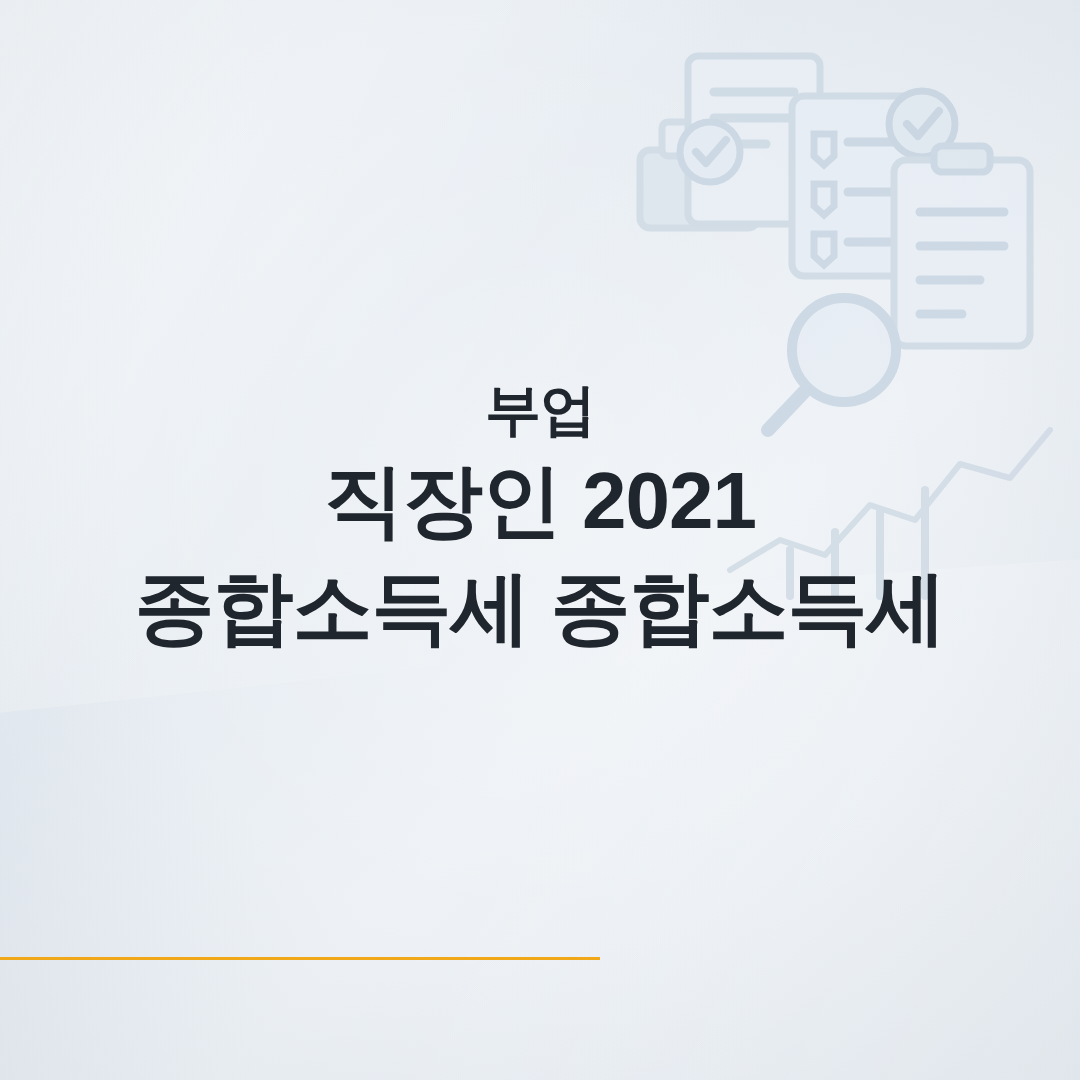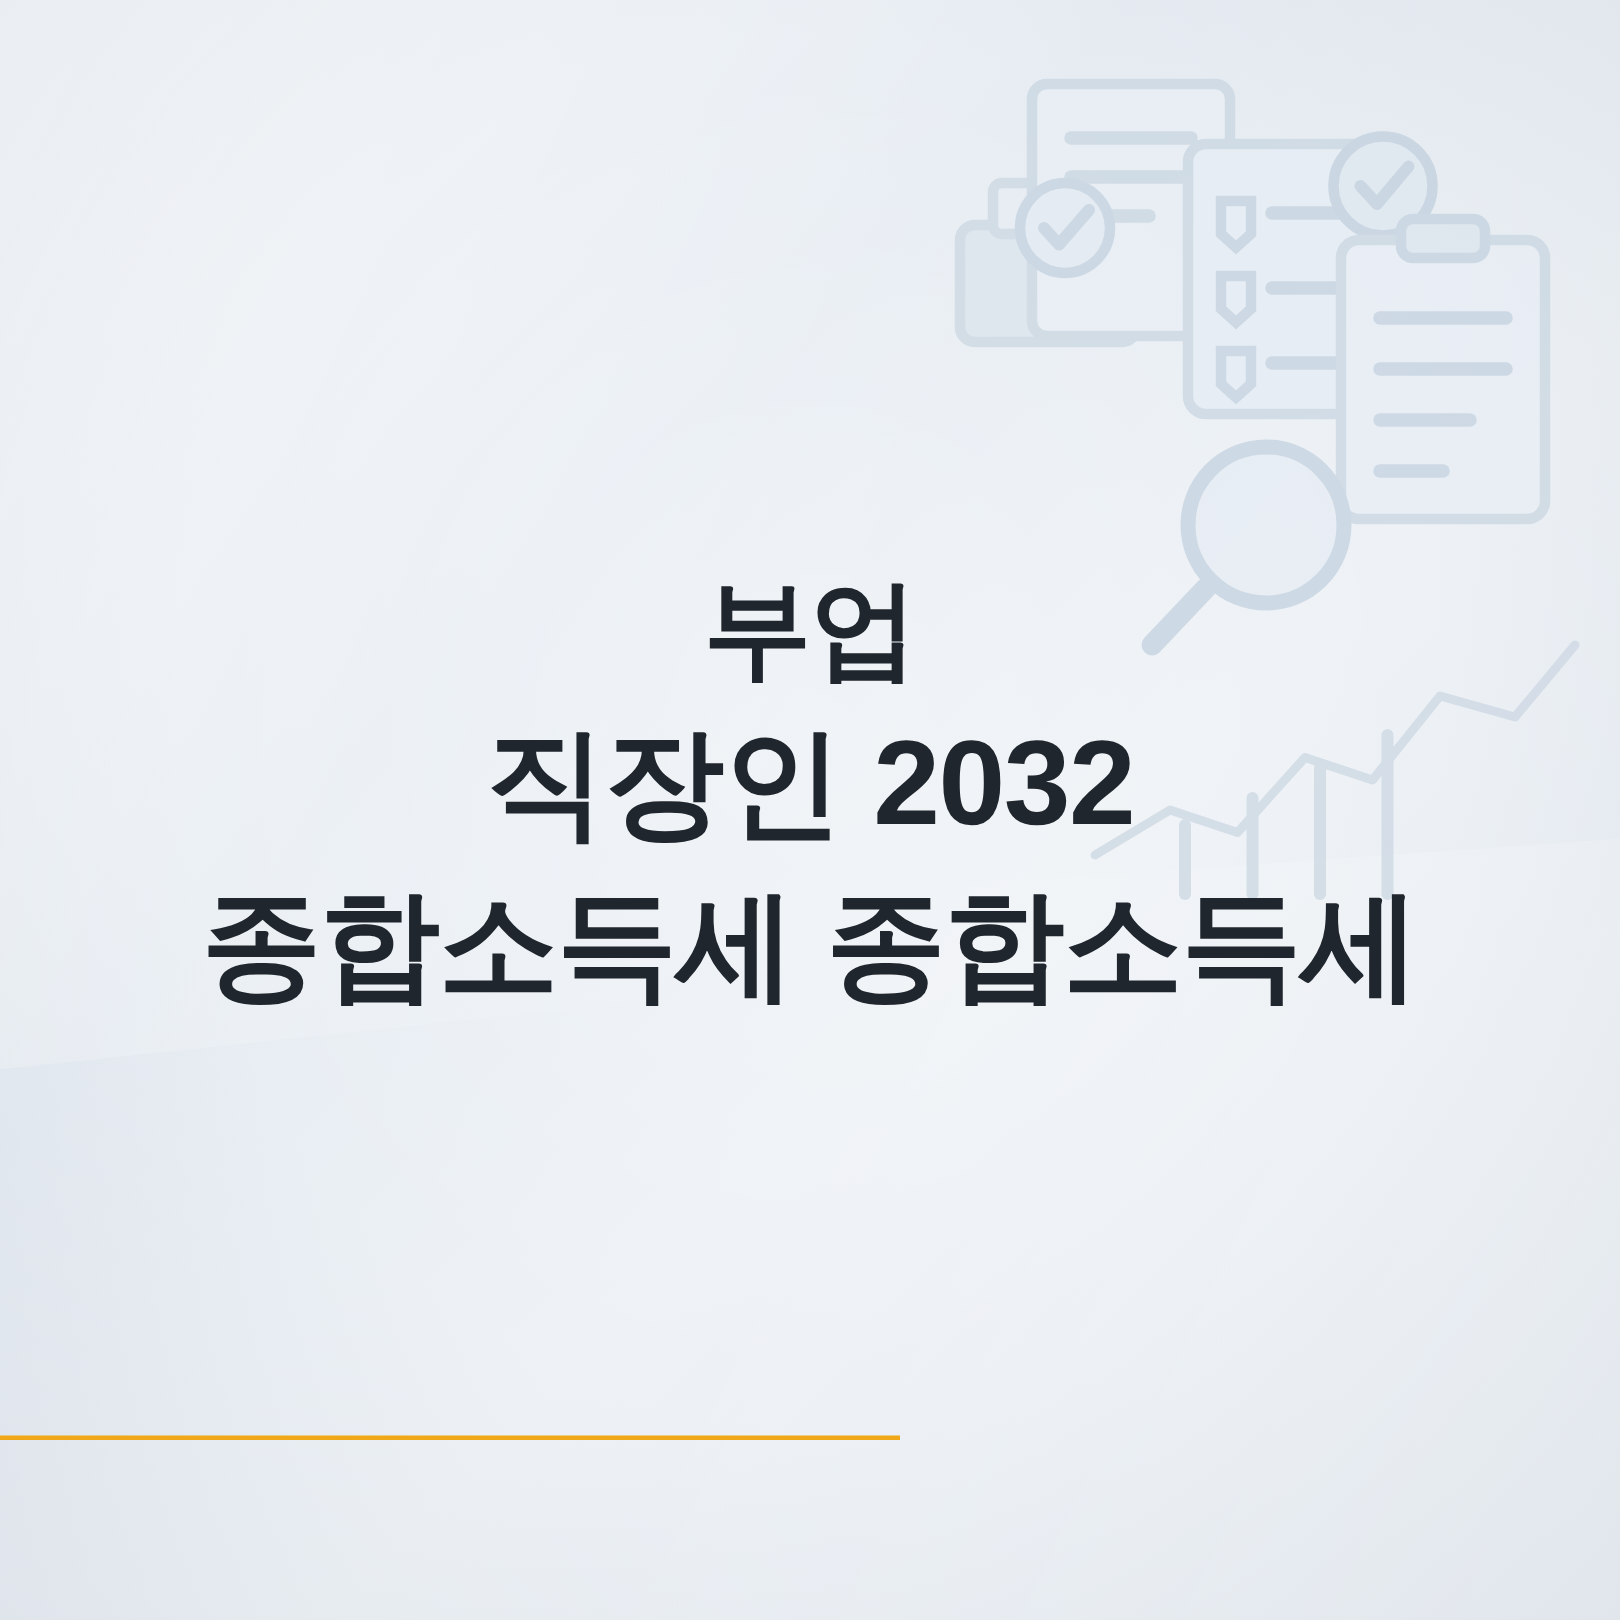--- a/index.html
+++ b/index.html
@@ -84,21 +84,21 @@
   }
   .title-line {
     color: #20262e;
     font-family: "Liberation Sans", sans-serif;
     font-weight: 700;
     font-size: 82px;
     line-height: 1.34;
     letter-spacing: -1px;
     white-space: nowrap;
   }
-  .title-line.l1 { font-size: 72px; }
+  .title-line.l1 { font-size: 56px; }
   .title-line.l2 { font-size: 80px; }
   .title-line.l3 { font-size: 80px; }
 
   #accent-rule {
     position: absolute;
     left: 0;
     top: 957px;
     width: 600px;
     height: 3px;
     background: #f0a818;
@@ -174,19 +174,19 @@
         <line x1="70" y1="196" x2="70" y2="150" stroke-width="8"></line>
         <line x1="115" y1="196" x2="115" y2="132" stroke-width="8"></line>
         <line x1="160" y1="196" x2="160" y2="112" stroke-width="8"></line>
         <line x1="205" y1="196" x2="205" y2="90" stroke-width="8"></line>
       </g>
     </svg>
   </div>
 
   <div id="title-block">
     <div class="title-line l1" style="color: rgb(32, 38, 46);">부업</div>
-    <div class="title-line l2" style="color: rgb(32, 38, 46);">직장인 2032</div>
+    <div class="title-line l2" style="color: rgb(32, 38, 46);">직장인 2021</div>
     <div class="title-line l3" style="color: rgb(32, 38, 46);">종합소득세 종합소득세</div>
   </div>
 
   <div id="accent-rule" style="background: rgb(240, 168, 24);"></div>
 
 </div>
 
 </body></html>

